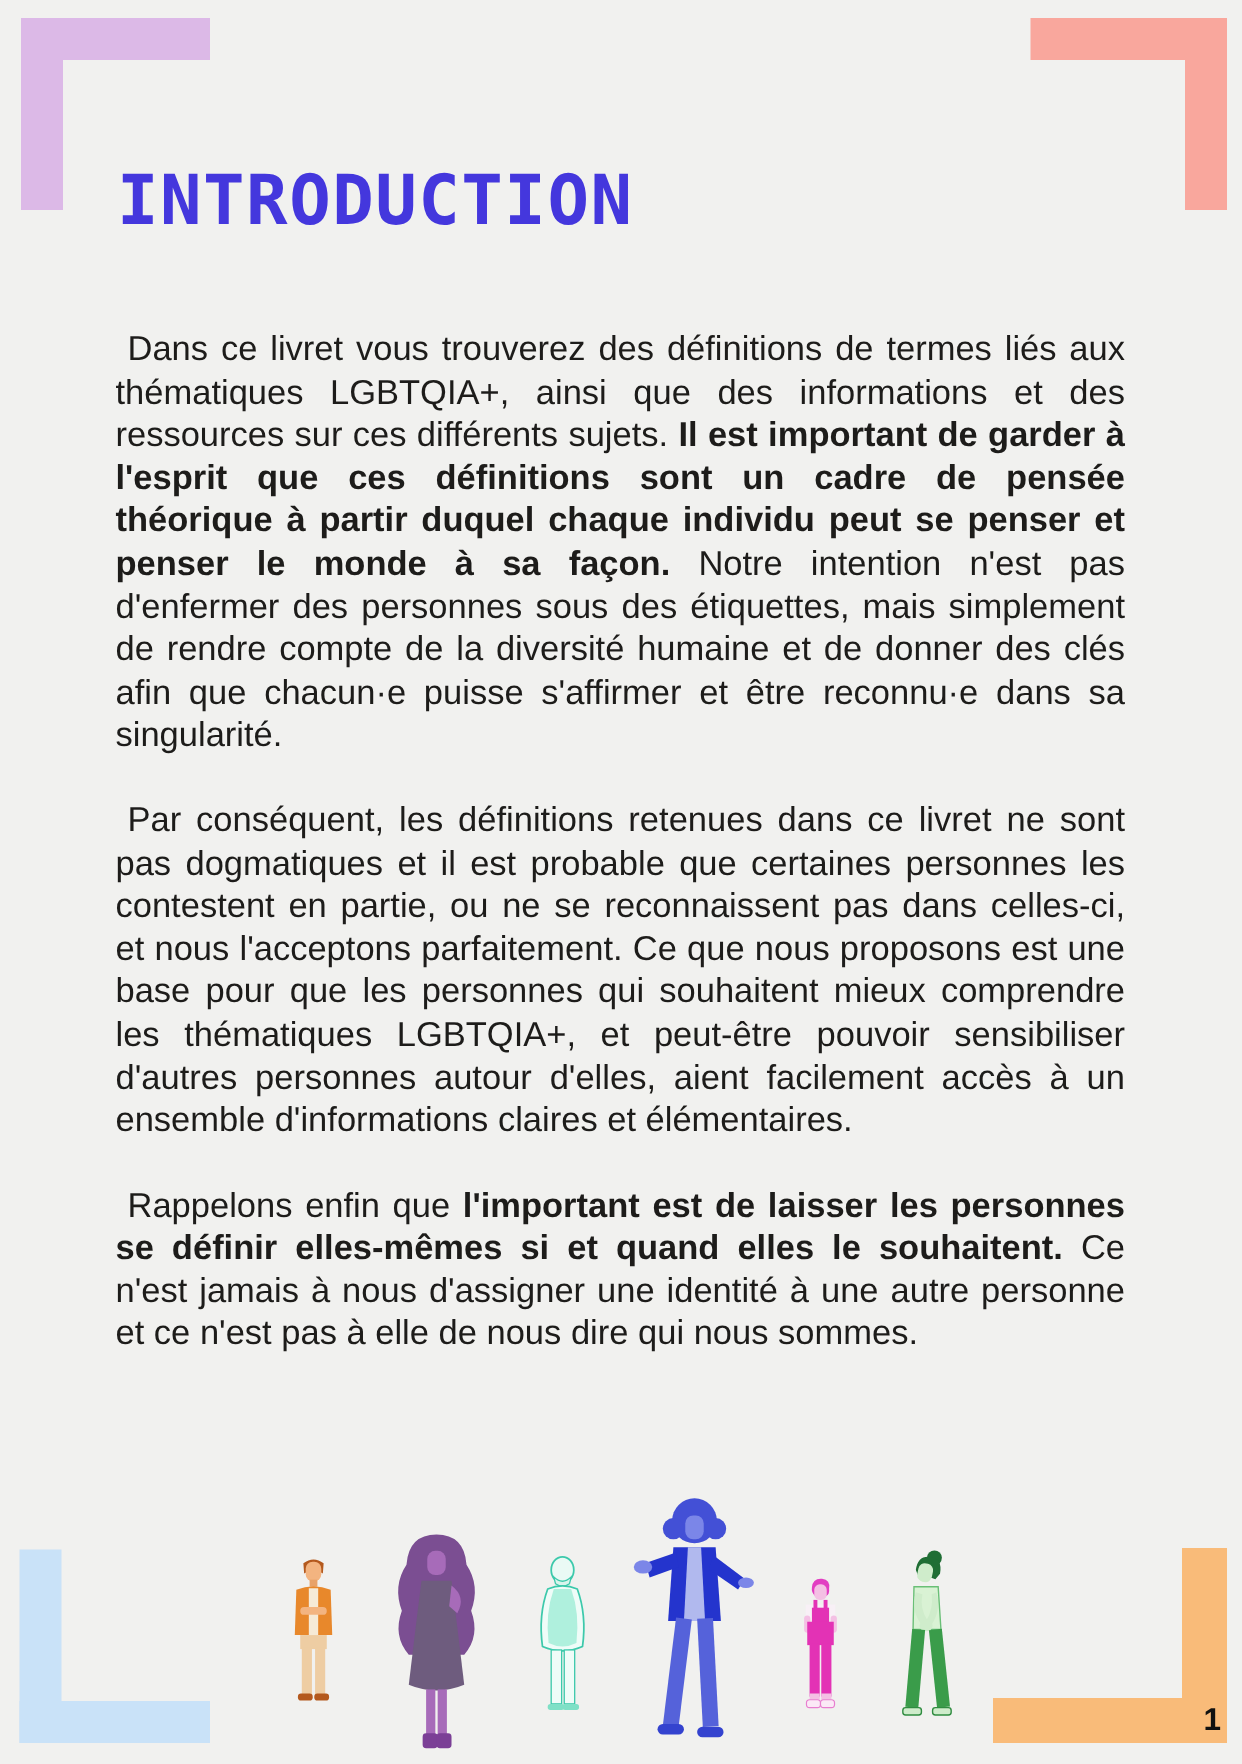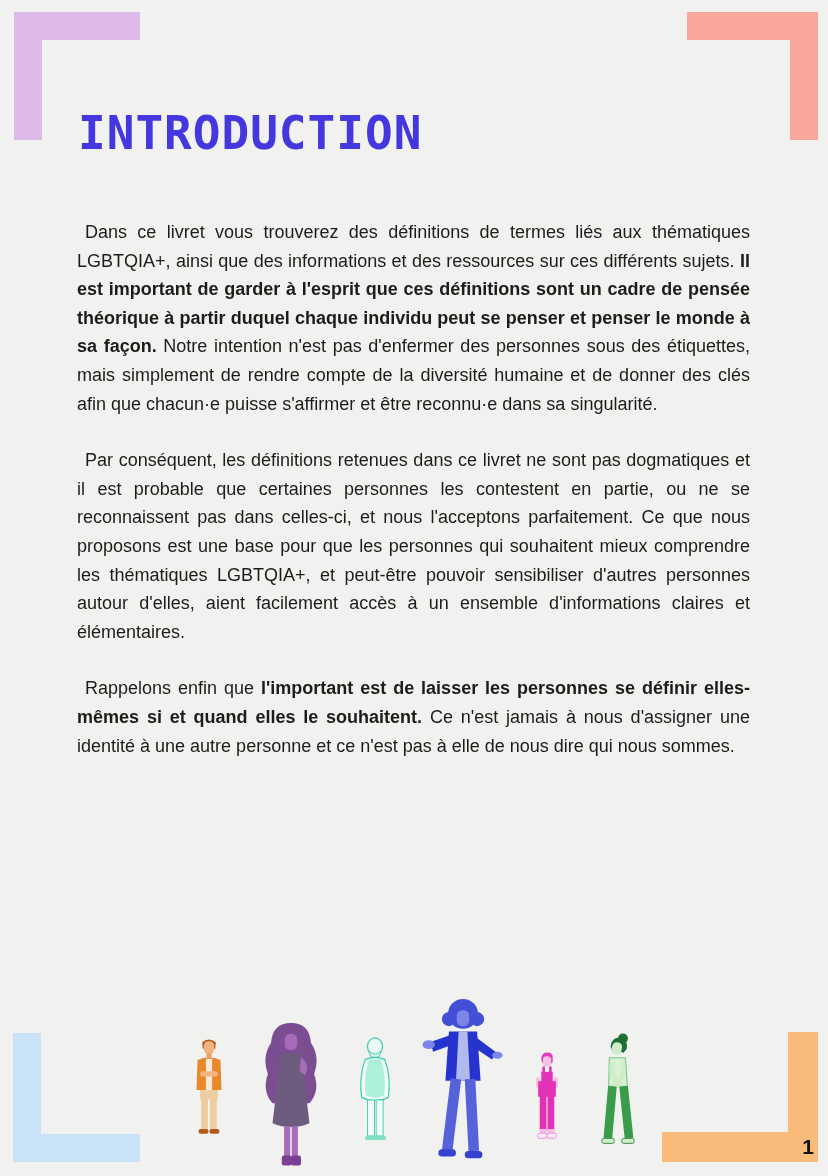--- a/index.html
+++ b/index.html
@@ -54,21 +54,21 @@
     letter-spacing: 1px;
     color: var(--title-color);
   }
 
   .content {
     position: absolute;
     left: 77px;
     top: 218px;
     width: 673px;
     color: var(--text-color);
-    font-size: 18px;
+    font-size: 23px;
     line-height: 28.6px;
     text-align: justify;
   }
   .content p { margin-bottom: 28px; text-indent: 8px; }
   .content .bold { font-weight: bold; }
   .content .underline { text-decoration-thickness: 2px; text-underline-offset: 3px; }
 
   .people {
     position: absolute;
     left: 183px;

